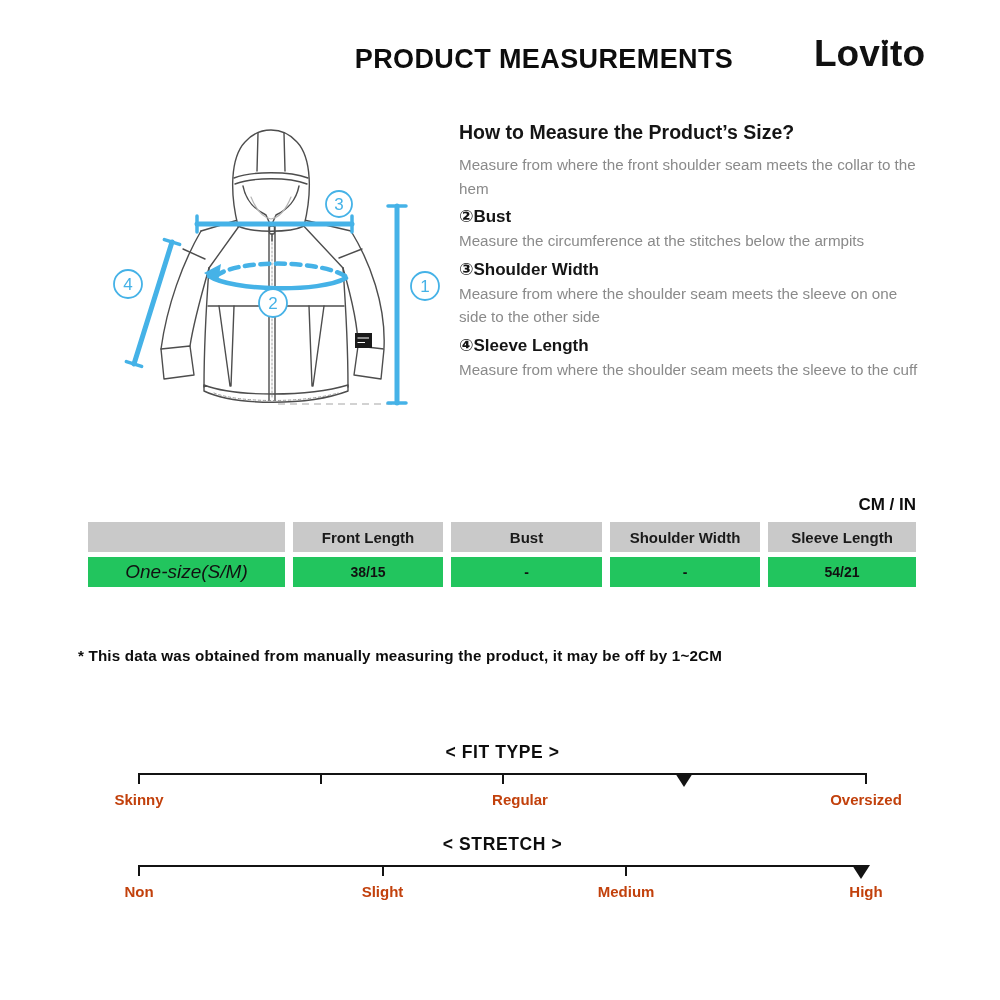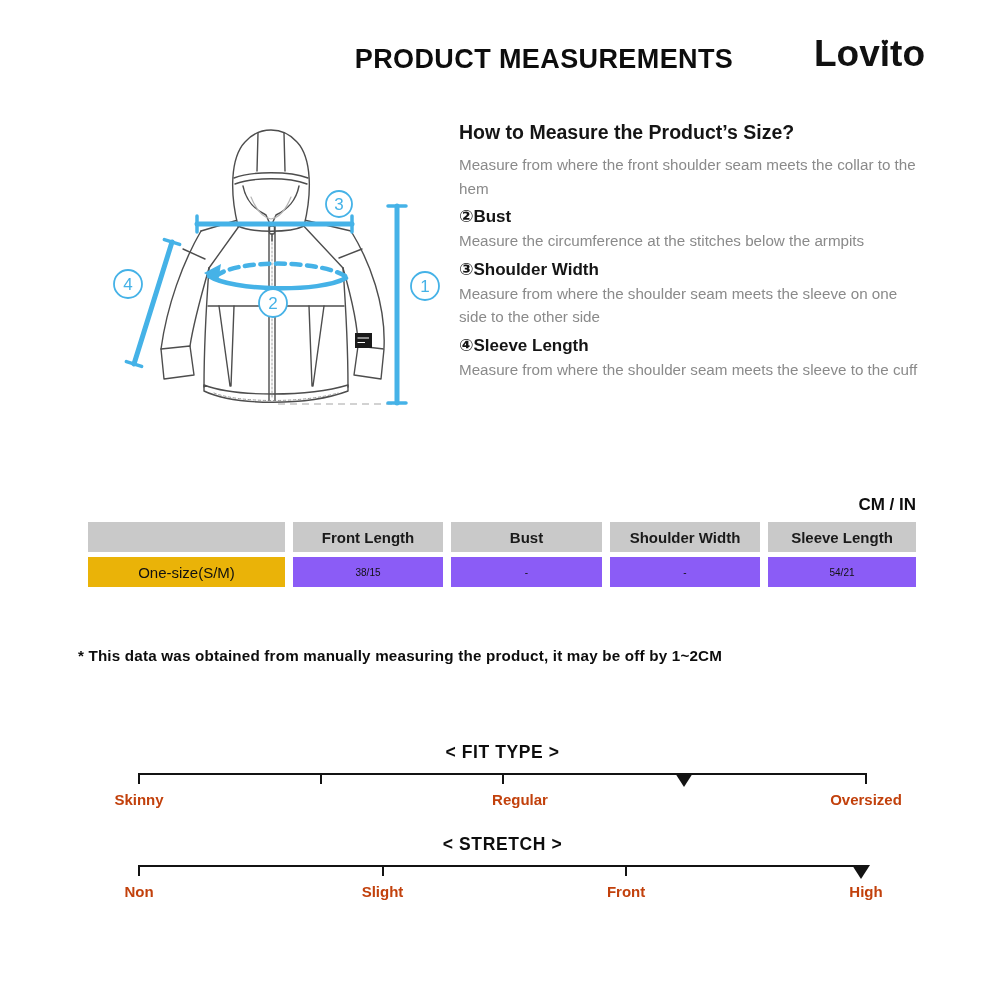--- a/index.html
+++ b/index.html
@@ -23,22 +23,22 @@
   
   .jacket{position:absolute;left:90px;top:115px;}
 
   
   .unit-label{position:absolute;top:495px;left:88px;width:828px;text-align:right;
     font-size:17px;font-weight:bold;color:#0d0d0d;}
   .size-table{position:absolute;left:88px;top:522px;display:grid;
     grid-template-columns:197px 150px 151px 150px 148px;gap:5px 8px;}
   .cell{height:30px;display:flex;align-items:center;justify-content:center;}
   .th{background:#c9c9c9;font-weight:bold;font-size:15px;color:#1a1a1a;}
-  .size-cell{background:#eab308;font-size:15px;color:#111;}
-  .val{background:#8b5cf6;font-weight:normal;font-size:10px;color:#111;}
+  .size-cell{background:#22c55e;font-size:19px;color:#111;font-style:italic;}
+  .val{background:#22c55e;font-weight:bold;font-size:14px;color:#111;}
 
   
   .note{position:absolute;top:647px;left:0;width:800px;text-align:center;margin:0;
     font-size:15.2px;font-weight:bold;letter-spacing:.2px;color:#0d0d0d;}
 
   
   .scale{position:absolute;left:139px;width:727px;}
   .scale-fit{top:742px;}
   .scale-stretch{top:834px;}
   .scale-title{text-align:center;font-size:17.5px;font-weight:bold;letter-spacing:.6px;
@@ -205,18 +205,18 @@
     <div class="scale-title">&lt; STRETCH &gt;</div>
     <div class="scale-line">
         <div class="tick" style="left: 0%;"></div>
         <div class="tick" style="left: 33.5%;"></div>
         <div class="tick" style="left: 67%;"></div>
         <div class="marker" style="left: 99.3%;"></div>
       </div>
     <div class="scale-labels">
         <div class="scale-label" style="left: 0%;">Non</div>
         <div class="scale-label" style="left: 33.5%;">Slight</div>
-        <div class="scale-label" style="left: 67%;">Front</div>
+        <div class="scale-label" style="left: 67%;">Medium</div>
         <div class="scale-label" style="left: 100%;">High</div>
       </div>
   </div>
 
 </div>
 
 </body></html>

